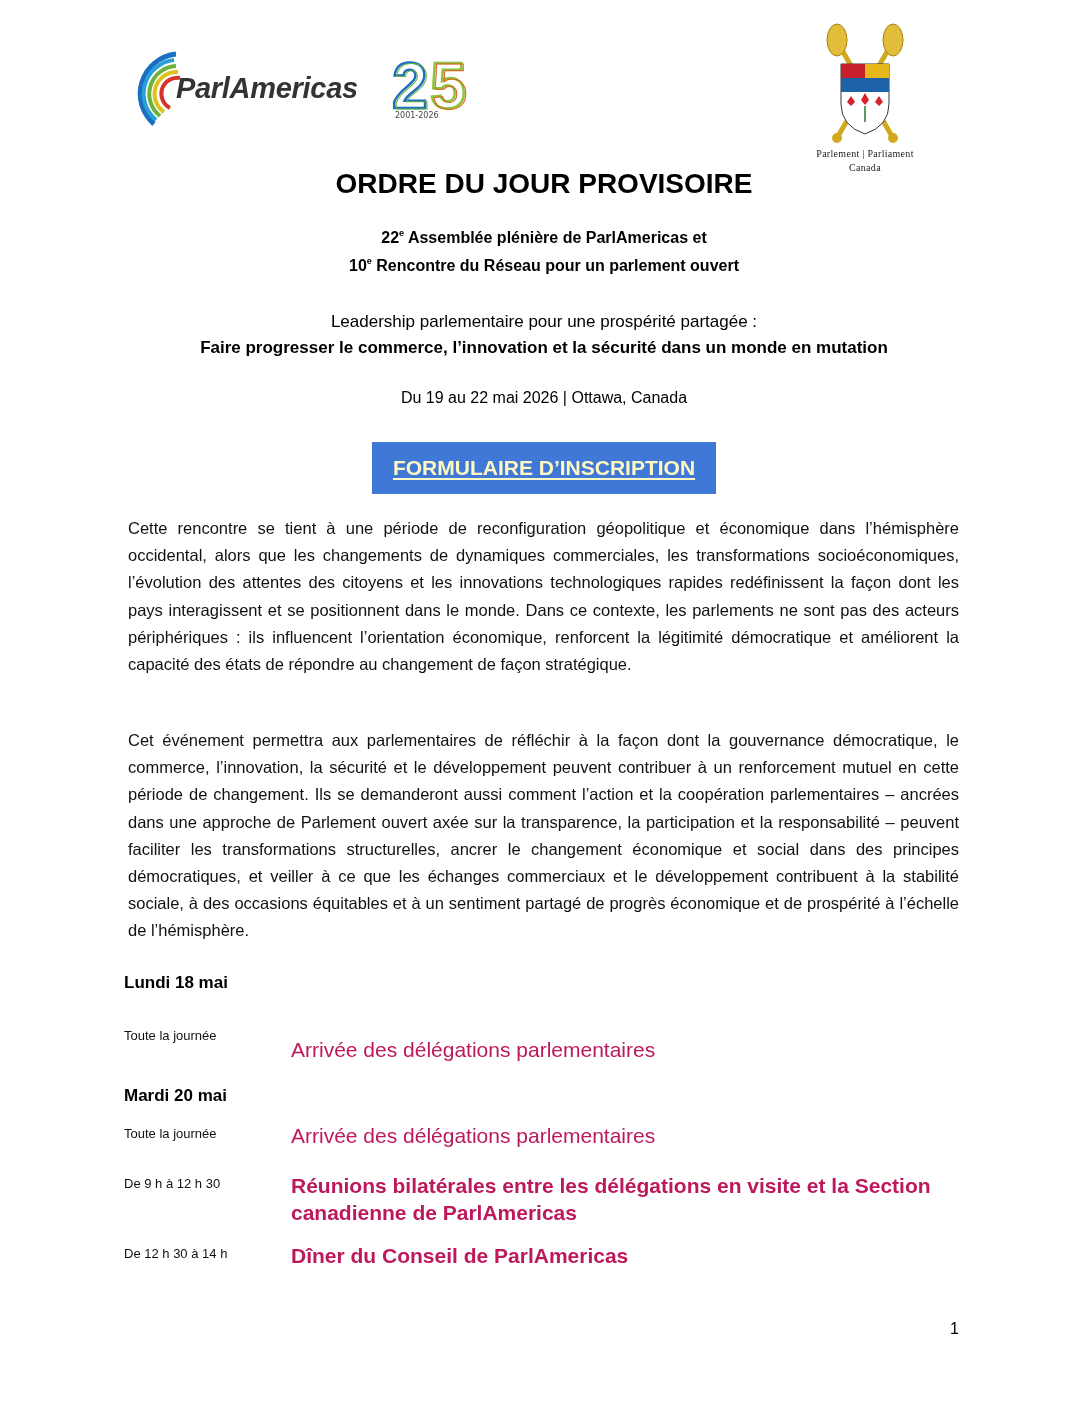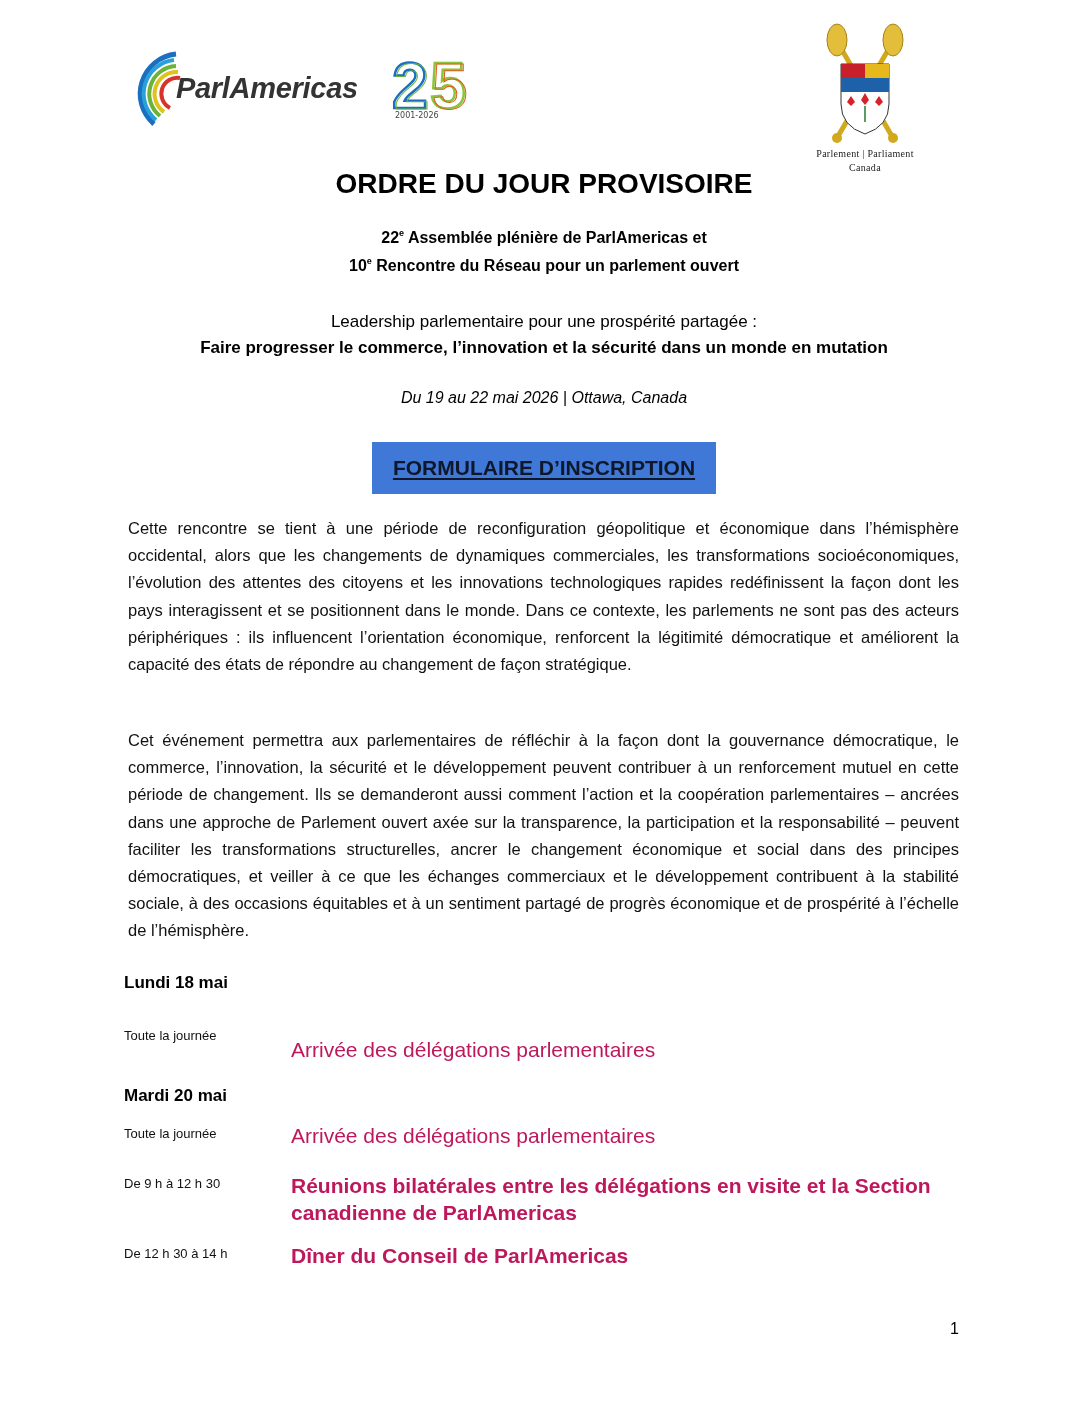--- a/index.html
+++ b/index.html
@@ -34,29 +34,29 @@
   .logo-canada .cap2 { top: 144px; }
 
   
   .center { position: absolute; left: 0; width: 1088px; text-align: center; }
   .title { top: 168px; font-weight: bold; font-size: 28px; }
   .sub1 { top: 228px; font-weight: bold; font-size: 16px; }
   .sub2 { top: 256px; font-weight: bold; font-size: 16px; }
   sup { font-size: 9px; vertical-align: 7px; }
   .theme1 { top: 312px; font-weight: normal; font-size: 17px; }
   .theme2 { top: 338px; font-weight: bold; font-size: 17px; }
-  .dates { top: 389px; font-size: 16px; font-style: italic; }
+  .dates { top: 389px; font-size: 16px; }
 
   .reg-btn {
     position: absolute; left: 372px; top: 442px; width: 344px; height: 52px;
     background: #3f78d6; display: flex; align-items: center; justify-content: center;
     cursor: pointer;
   }
   .reg-btn span {
-    color: #0f172a; font-size: 21px; font-weight: bold; text-decoration: underline;
+    color: #fef9c3; font-size: 21px; font-weight: bold; text-decoration: underline;
     text-underline-offset: 3px;
   }
 
   
   .para {
     position: absolute; left: 128px; width: 831px;
     font-size: 16.5px; line-height: 27.2px; text-align: justify; color: #111;
   }
   .p1 { top: 515px; }
   .p2 { top: 727px; }

